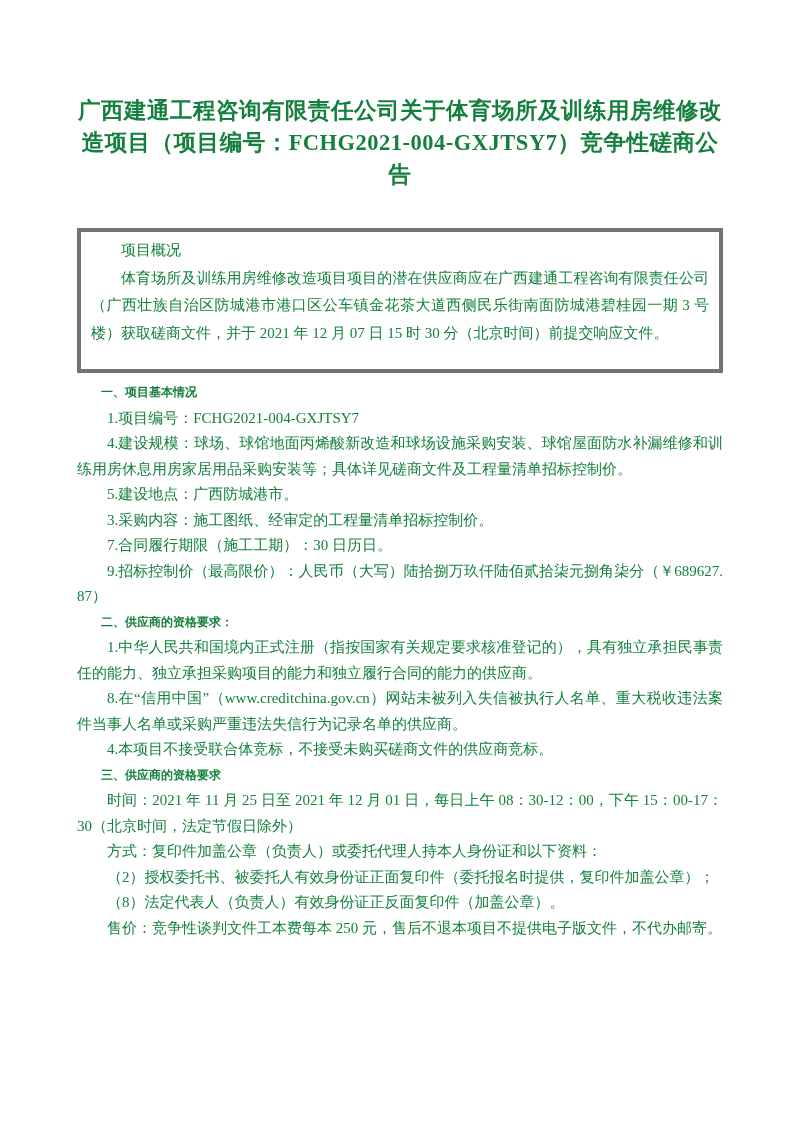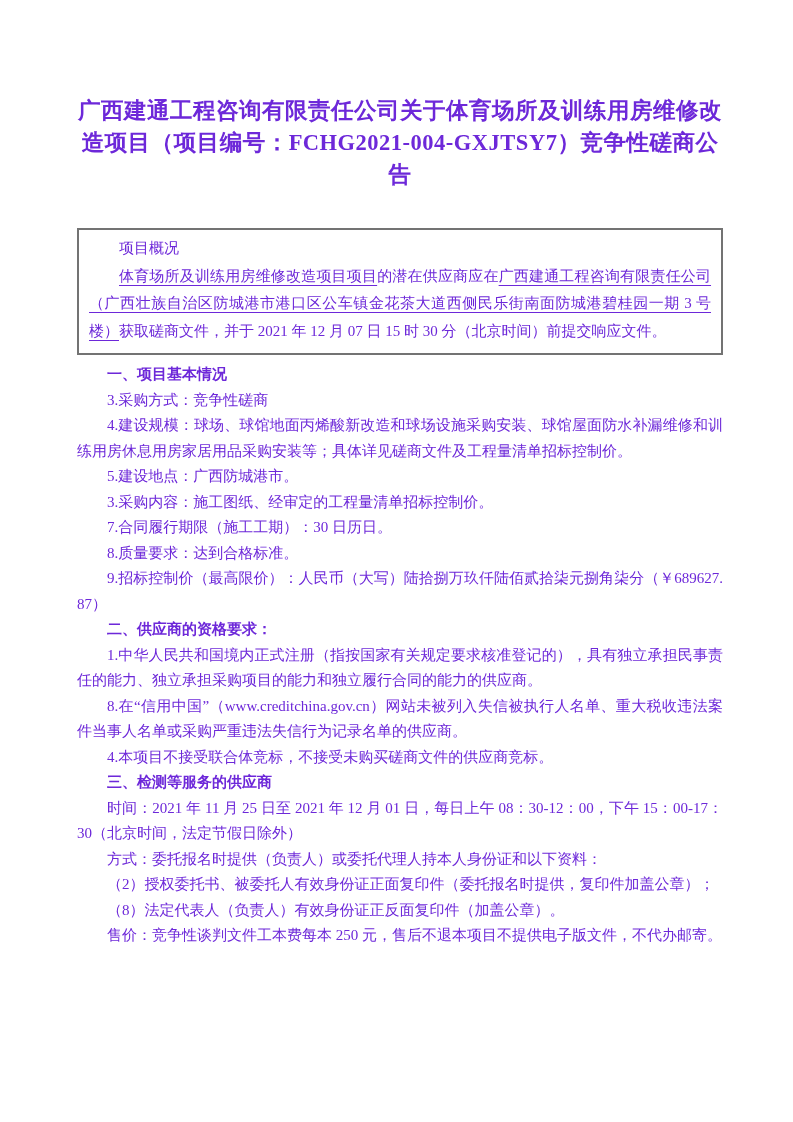--- a/index.html
+++ b/index.html
@@ -5,21 +5,21 @@
   html, body {
     margin: 0;
     padding: 0;
     background: #ffffff;
   }
   .page {
     position: relative;
     width: 793px;
     height: 1122px;
     background: #ffffff;
-    color: #6d28d9;
+    color: #15803d;
     font-family: "Liberation Serif", "DejaVu Serif", serif;
     overflow: hidden;
     box-sizing: border-box;
   }
   .doc {
     position: absolute;
     left: 77px;
     top: 95px;
     width: 646px;
   }
@@ -29,43 +29,42 @@
     font-weight: bold;
     line-height: 32px;
     text-align: center;
     letter-spacing: 0.5px;
     word-break: break-all;
   }
   .overview-box {
     box-sizing: border-box;
     width: 100%;
     margin-top: 37px;
-    border: 2px solid #737373;
-    padding: 5px 10px 8px 10px;
+    border: 4px solid #737373;
+    padding: 5px 10px 22px 10px;
     font-size: 15px;
     line-height: 27.5px;
   }
   .overview-box p {
     margin: 0;
     text-indent: 2em;
     word-break: break-all;
     text-align: justify;
   }
   .u {
-    text-decoration: underline;
     text-underline-offset: 4px;
   }
   .body-text {
     margin-top: 7px;
     font-size: 15px;
     line-height: 25.5px;
   }
   .sec-heading {
     margin: 0;
-    font-size: 15px;
+    font-size: 12px;
     font-weight: bold;
     text-indent: 2em;
     line-height: 25.5px;
     word-break: break-all;
   }
   .body-text .para {
     margin: 0;
     text-indent: 2em;
     word-break: break-all;
     text-align: justify;
@@ -85,44 +84,43 @@
       <p>
         <span class="u">体育场所及训练用房维修改造项目项目</span><span>的潜在供应商应在</span><span class="u">广西建通工程咨询有限责任公司（广西壮族自治区防城港市港口区公车镇金花茶大道西侧民乐街南面防城港碧桂园一期 3 号楼）</span><span>获取磋商文件，并于 2021 年 12 月 07 日 15 时 30 分（北京时间）前提交响应文件。</span>
       </p>
     </div>
 
     <div class="body-text">
 
       <section>
         <h2 class="sec-heading">一、项目基本情况</h2>
         <div>
-            <p class="para">3.采购方式：竞争性磋商</p>
+            <p class="para">1.项目编号：FCHG2021-004-GXJTSY7</p>
             <p class="para">4.建设规模：球场、球馆地面丙烯酸新改造和球场设施采购安装、球馆屋面防水补漏维修和训练用房休息用房家居用品采购安装等；具体详见磋商文件及工程量清单招标控制价。</p>
             <p class="para">5.建设地点：广西防城港市。</p>
             <p class="para">3.采购内容：施工图纸、经审定的工程量清单招标控制价。</p>
             <p class="para">7.合同履行期限（施工工期）：30 日历日。</p>
-            <p class="para">8.质量要求：达到合格标准。</p>
             <p class="para">9.招标控制价（最高限价）：人民币（大写）陆拾捌万玖仟陆佰贰拾柒元捌角柒分（￥689627.87）</p>
           </div>
       </section>
 
       <section>
         <h2 class="sec-heading">二、供应商的资格要求：</h2>
         <div>
             <p class="para">1.中华人民共和国境内正式注册（指按国家有关规定要求核准登记的），具有独立承担民事责任的能力、独立承担采购项目的能力和独立履行合同的能力的供应商。</p>
             <p class="para">8.在“信用中国”（www.creditchina.gov.cn）网站未被列入失信被执行人名单、重大税收违法案件当事人名单或采购严重违法失信行为记录名单的供应商。</p>
             <p class="para">4.本项目不接受联合体竞标，不接受未购买磋商文件的供应商竞标。</p>
           </div>
       </section>
 
       <section>
-        <h2 class="sec-heading">三、检测等服务的供应商</h2>
+        <h2 class="sec-heading">三、供应商的资格要求</h2>
         <div>
             <p class="para">时间：2021 年 11 月 25 日至 2021 年 12 月 01 日，每日上午 08：30-12：00，下午 15：00-17：30（北京时间，法定节假日除外）</p>
-            <p class="para">方式：委托报名时提供（负责人）或委托代理人持本人身份证和以下资料：</p>
+            <p class="para">方式：复印件加盖公章（负责人）或委托代理人持本人身份证和以下资料：</p>
             <p class="para">（2）授权委托书、被委托人有效身份证正面复印件（委托报名时提供，复印件加盖公章）；</p>
             <p class="para">（8）法定代表人（负责人）有效身份证正反面复印件（加盖公章）。</p>
             <p class="para">售价：竞争性谈判文件工本费每本 250 元，售后不退本项目不提供电子版文件，不代办邮寄。</p>
           </div>
       </section>
 
     </div>
   </div>
 </div>
 

